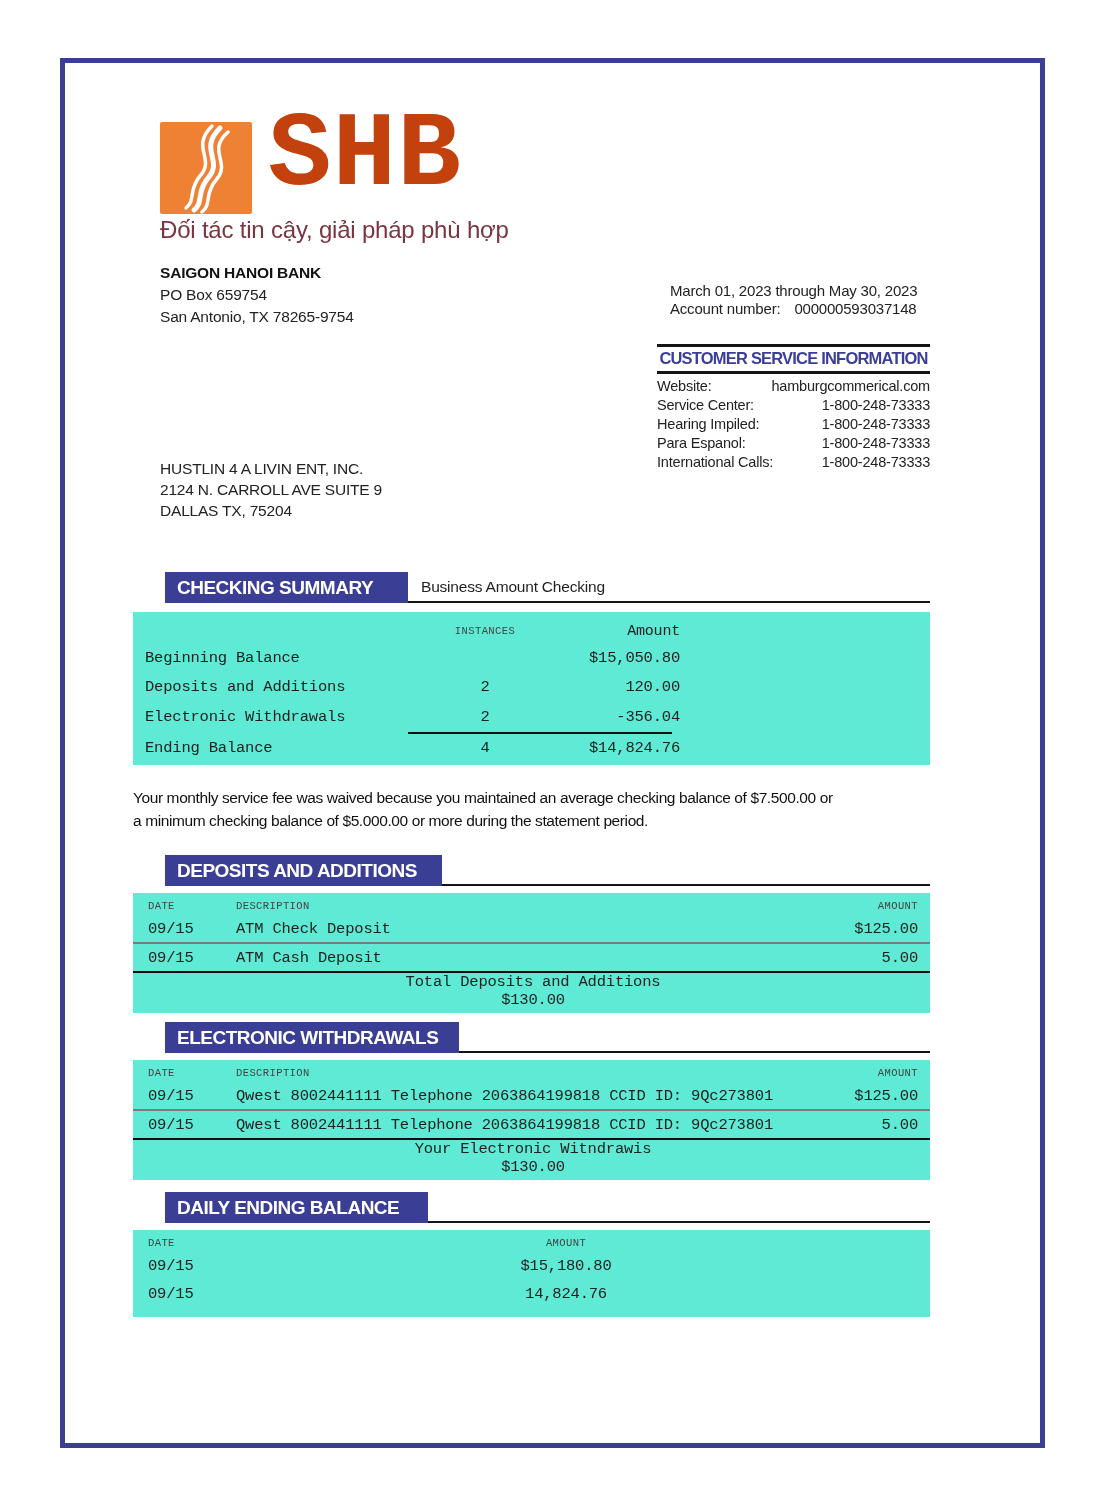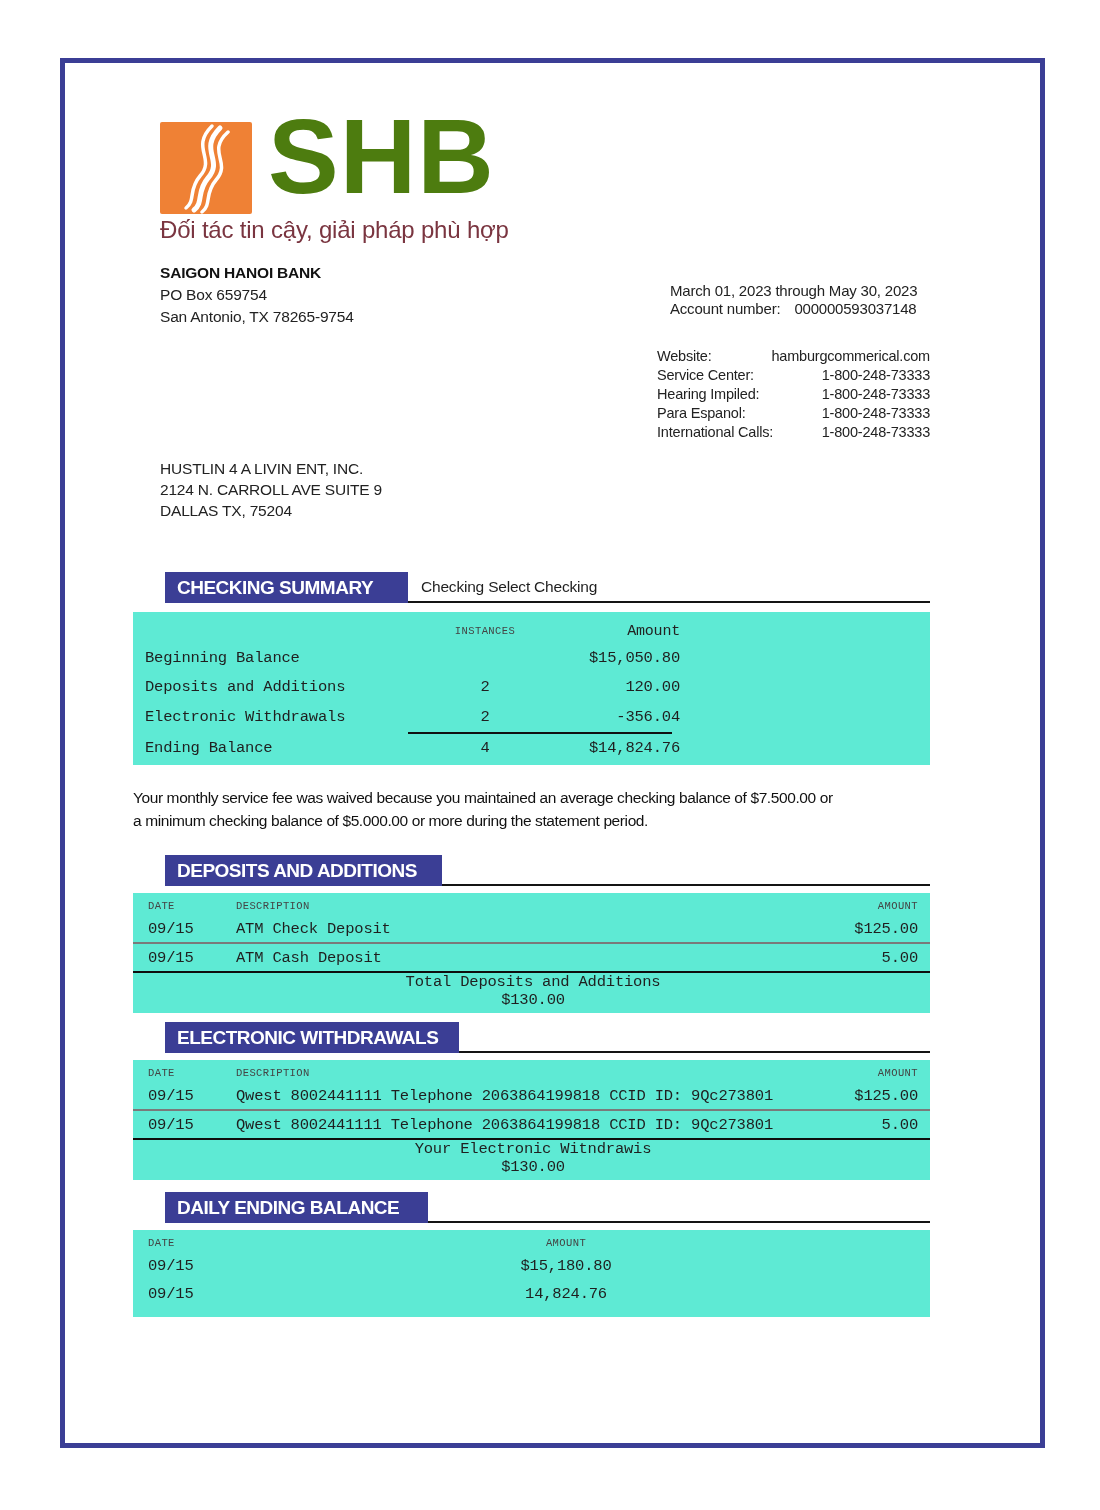--- a/index.html
+++ b/index.html
@@ -10,22 +10,22 @@
     letter-spacing:-0.2px;
   }
   .frame {
     position:absolute; left:60px; top:58px; width:985px; height:1390px;
     border:5px solid #3B3E95;
   }
   
   .logo-square { position:absolute; left:160px; top:122px; }
   .shb-wordmark {
     position:absolute; left:268px; top:102px;
-    font-family:Liberation Sans, sans-serif; font-weight:bold;
-    font-size:106px; line-height:108px; color:#4d7c0f; letter-spacing:1px;
+    font-family:Liberation Mono, monospace; font-weight:bold;
+    font-size:106px; line-height:108px; color:#c2410c; letter-spacing:1px;
   }
   .tagline { position:absolute; left:160px; top:216px; font-size:24px; color:#7A3540; }
   .bank-address { position:absolute; left:160px; top:262px; font-size:15.5px; line-height:22px; color:#222; }
   .bank-address .bank-name { font-weight:bold; color:#111; }
   .stmt-meta { position:absolute; left:670px; top:282px; font-size:15px; line-height:17.5px; color:#222; }
   .stmt-meta .acct-line span { display:inline-block; }
   .stmt-meta .acct-num { margin-left:10px; }
   
   .cs-box { position:absolute; left:657px; top:344px; width:273px; }
   .cs-title {
@@ -101,20 +101,21 @@
 
   <div class="stmt-meta">
     <div>March 01, 2023 through May 30, 2023</div>
     <div class="acct-line">
       <span>Account number:</span>
       <span class="acct-num">000000593037148</span>
     </div>
   </div>
 
   <div class="cs-box">
+    <div class="cs-title">CUSTOMER SERVICE INFORMATION</div>
     <div class="cs-rows">
       <div class="cs-row">
         <span>Website:</span>
         <span>hamburgcommerical.com</span>
       </div>
       <div class="cs-row">
         <span>Service Center:</span>
         <span>1-800-248-73333</span>
       </div>
       <div class="cs-row">
@@ -134,21 +135,21 @@
 
   <div class="cust-address">
     <div>HUSTLIN 4 A LIVIN ENT, INC.</div>
     <div>2124 N. CARROLL AVE SUITE 9</div>
     <div>DALLAS TX, 75204</div>
   </div>
 
   <div class="sec-head" style="top:572px;">
     <div class="sec-badge" style="width:243px;">CHECKING SUMMARY</div>
     <div class="sec-line">
-      <span class="sec-sub">Checking Select Checking</span>
+      <span class="sec-sub">Business Amount Checking</span>
     </div>
   </div>
 
   <div class="sum-table peach">
     <div class="sum-grid sum-header">
       <div></div>
       <div class="col-inst">INSTANCES</div>
       <div class="col-amt">Amount</div>
       <div></div>
     </div>

